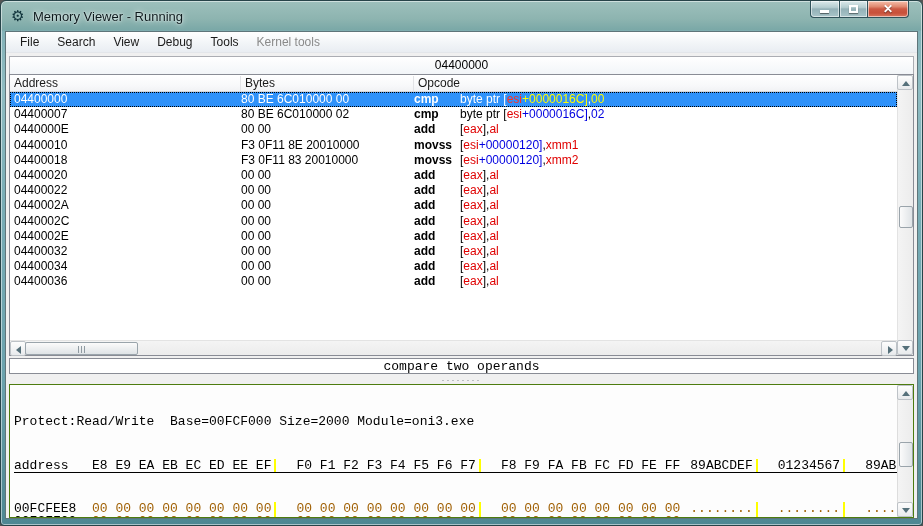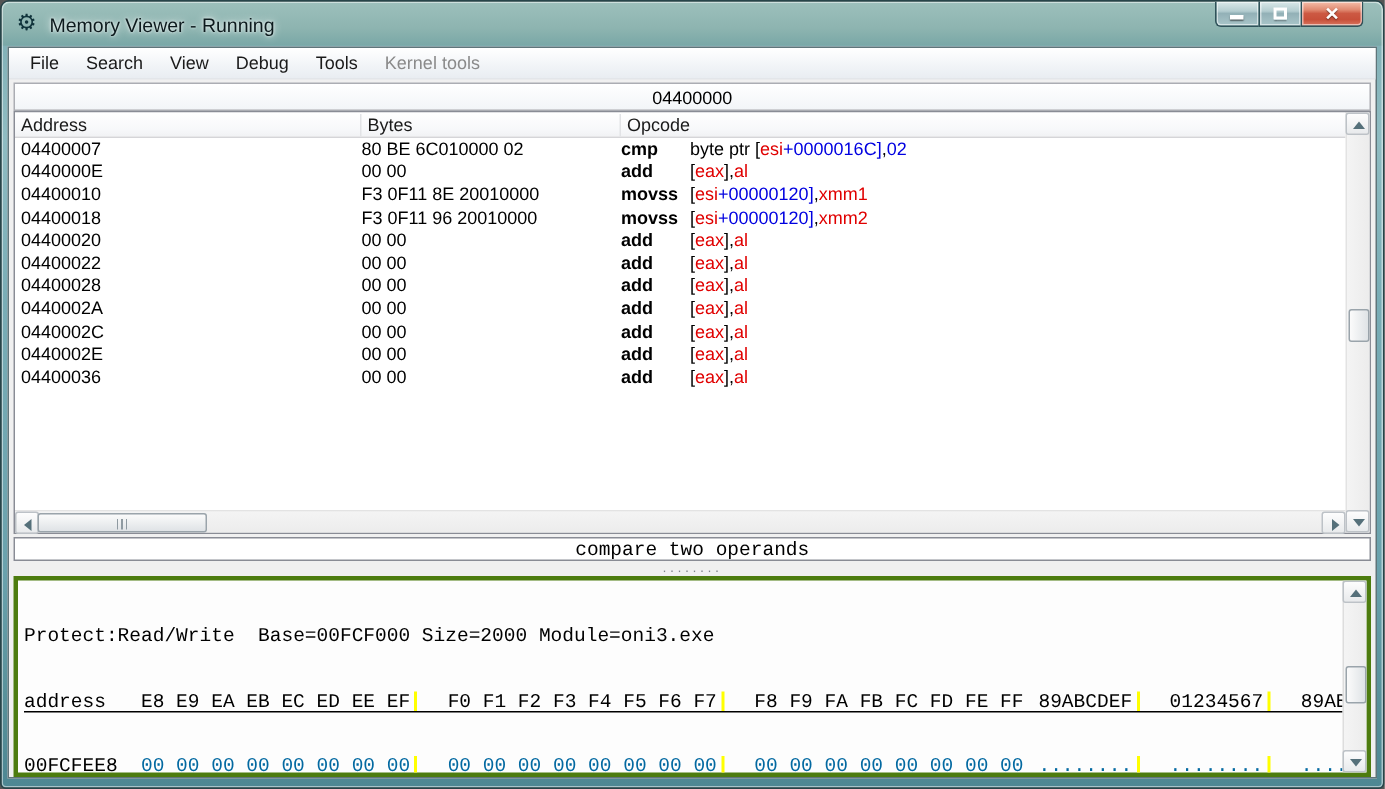--- a/index.html
+++ b/index.html
@@ -59,32 +59,32 @@
   .hsb .sb-btn{height:15px;}
   .hsb-thumb{position:absolute;top:1px;height:13px;background:linear-gradient(180deg,#fbfbfb,#dfe3e6);border:1px solid #9aa4ab;border-radius:2px;}
   .hsb-grip{position:absolute;left:50%;top:3px;width:7px;height:7px;margin-left:-4px;
     background:repeating-linear-gradient(90deg,#8f9aa1 0 1px,transparent 1px 3px);}
   
   .statusstrip{position:absolute;left:3px;right:3px;top:326px;height:16px;background:#fff;border:1px solid #898c95;
     font-family:"Liberation Mono",monospace;font-size:13px;text-align:center;line-height:16px;color:#000;}
   .splitter{position:absolute;left:3px;right:3px;top:344px;height:8px;text-align:center;}
   .splitter .grip{display:inline-block;font-size:9px;letter-spacing:2px;color:#7d848a;line-height:8px;vertical-align:top;}
   
-  .hexpanel{position:absolute;left:3px;right:3px;top:352px;bottom:0;border:3px solid #4d7c0f;background:#fdfdfd;overflow:hidden;
+  .hexpanel{position:absolute;left:3px;right:3px;top:352px;bottom:0;border:1px solid #4d7c0f;background:#fdfdfd;overflow:hidden;
     font-family:"Liberation Mono",monospace;font-size:13px;color:#000;}
   .hexinner{position:absolute;left:4px;top:0;right:16px;bottom:0;overflow:hidden;white-space:pre;}
   .hexinfo{line-height:14px;height:14px;}
   .hexhead{height:13px;line-height:13px;}
   .hexhead .u{display:inline-block;border-bottom:1px solid #000;}
   .hexrow{height:13px;line-height:13px;}
   .haddr{display:inline-block;width:78px;}
   .hg,.ag{display:inline-block;}
   .hg+.hg,.ag+.ag{border-left:2px solid #ffff00;margin-left:3px;padding-left:20px;}
   .ag.first{margin-left:10px;}
-  .hex00{color:#0369a1;}
+  .hex00{color:#a16207;}
   .hexpanel .sb-track-v{border-left:1px solid #ddd;}
 </style>
 </head>
 <body>
 
 <div class="window">
 
   <div class="titlebar">
     <div class="app-icon">⚙</div>
     <div class="title-text">Memory Viewer - Running</div>
@@ -116,30 +116,32 @@
       <input readonly="" value="04400000" style="">
     </div>
 
     <div class="disasm">
       <div class="dheader">
         <span class="hc c1">Address</span>
         <span class="hc c3">Opcode</span>
         <span class="hc c2">Bytes</span>
       </div>
       <div class="drows" id="drows">
+          <div class="drow sel"><span class="c-addr">04400000</span><span class="c-bytes">80 BE 6C010000 00</span><span class="c-mn">cmp</span><span class="c-ops"><span class="op-t">byte ptr [</span><span class="op-r">esi</span><span class="op-n">+0000016C]</span><span class="op-t">,</span><span class="op-n">00</span></span></div>
           <div class="drow"><span class="c-addr">04400007</span><span class="c-bytes">80 BE 6C010000 02</span><span class="c-mn">cmp</span><span class="c-ops"><span class="op-t">byte ptr [</span><span class="op-r">esi</span><span class="op-n">+0000016C]</span><span class="op-t">,</span><span class="op-n">02</span></span></div>
           <div class="drow"><span class="c-addr">0440000E</span><span class="c-bytes">00 00</span><span class="c-mn">add</span><span class="c-ops"><span class="op-t">[</span><span class="op-r">eax</span><span class="op-t">],</span><span class="op-r">al</span></span></div>
           <div class="drow"><span class="c-addr">04400010</span><span class="c-bytes">F3 0F11 8E 20010000</span><span class="c-mn">movss</span><span class="c-ops"><span class="op-t">[</span><span class="op-r">esi</span><span class="op-n">+00000120]</span><span class="op-t">,</span><span class="op-r">xmm1</span></span></div>
-          <div class="drow"><span class="c-addr">04400018</span><span class="c-bytes">F3 0F11 96 20010000</span><span class="c-mn">movss</span><span class="c-ops"><span class="op-t">[</span><span class="op-r">esi</span><span class="op-n">+00000120]</span><span class="op-t">,</span><span class="op-r">xmm2</span></span></div>
+          <div class="drow"><span class="c-addr">04400018</span><span class="c-bytes">F3 0F11 83 20010000</span><span class="c-mn">movss</span><span class="c-ops"><span class="op-t">[</span><span class="op-r">esi</span><span class="op-n">+00000120]</span><span class="op-t">,</span><span class="op-r">xmm2</span></span></div>
           <div class="drow"><span class="c-addr">04400020</span><span class="c-bytes">00 00</span><span class="c-mn">add</span><span class="c-ops"><span class="op-t">[</span><span class="op-r">eax</span><span class="op-t">],</span><span class="op-r">al</span></span></div>
           <div class="drow"><span class="c-addr">04400022</span><span class="c-bytes">00 00</span><span class="c-mn">add</span><span class="c-ops"><span class="op-t">[</span><span class="op-r">eax</span><span class="op-t">],</span><span class="op-r">al</span></span></div>
-          <div class="drow"><span class="c-addr">04400028</span><span class="c-bytes">00 00</span><span class="c-mn">add</span><span class="c-ops"><span class="op-t">[</span><span class="op-r">eax</span><span class="op-t">],</span><span class="op-r">al</span></span></div>
           <div class="drow"><span class="c-addr">0440002A</span><span class="c-bytes">00 00</span><span class="c-mn">add</span><span class="c-ops"><span class="op-t">[</span><span class="op-r">eax</span><span class="op-t">],</span><span class="op-r">al</span></span></div>
           <div class="drow"><span class="c-addr">0440002C</span><span class="c-bytes">00 00</span><span class="c-mn">add</span><span class="c-ops"><span class="op-t">[</span><span class="op-r">eax</span><span class="op-t">],</span><span class="op-r">al</span></span></div>
           <div class="drow"><span class="c-addr">0440002E</span><span class="c-bytes">00 00</span><span class="c-mn">add</span><span class="c-ops"><span class="op-t">[</span><span class="op-r">eax</span><span class="op-t">],</span><span class="op-r">al</span></span></div>
+          <div class="drow"><span class="c-addr">04400032</span><span class="c-bytes">00 00</span><span class="c-mn">add</span><span class="c-ops"><span class="op-t">[</span><span class="op-r">eax</span><span class="op-t">],</span><span class="op-r">al</span></span></div>
+          <div class="drow"><span class="c-addr">04400034</span><span class="c-bytes">00 00</span><span class="c-mn">add</span><span class="c-ops"><span class="op-t">[</span><span class="op-r">eax</span><span class="op-t">],</span><span class="op-r">al</span></span></div>
           <div class="drow"><span class="c-addr">04400036</span><span class="c-bytes">00 00</span><span class="c-mn">add</span><span class="c-ops"><span class="op-t">[</span><span class="op-r">eax</span><span class="op-t">],</span><span class="op-r">al</span></span></div>
         </div>
 
       <div class="sb-track-v">
         <div class="sb-btn" style="top:0;right:0;">
             <div class="tri up"></div>
           </div>
         <div class="sb-thumb" style="top:131px;height:22px;"></div>
         <div class="sb-btn" style="bottom:0;right:0;">
             <div class="tri down"></div>

